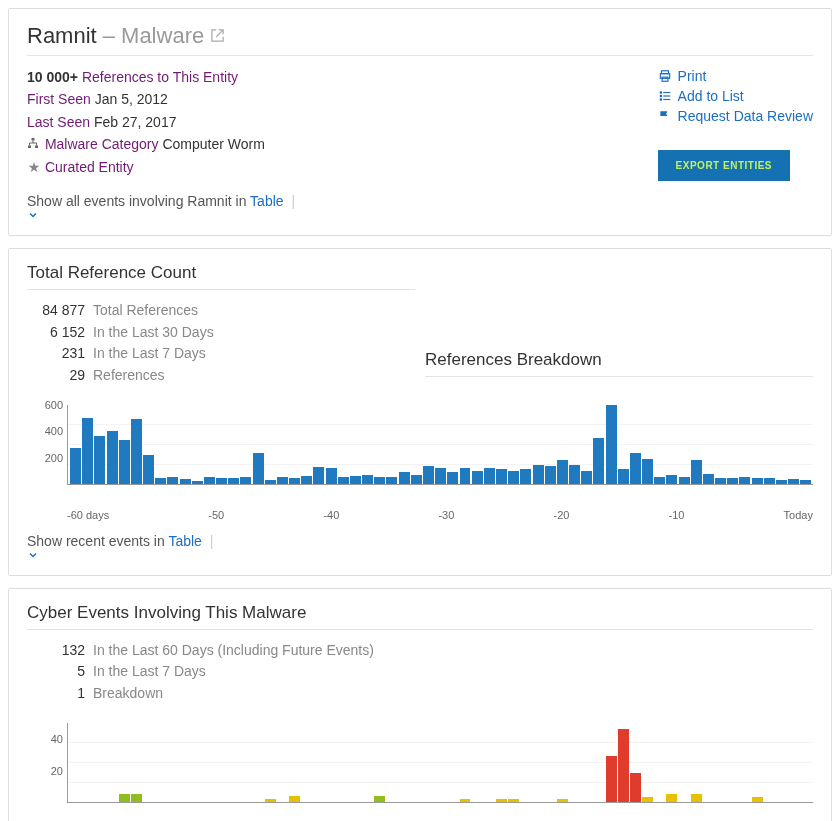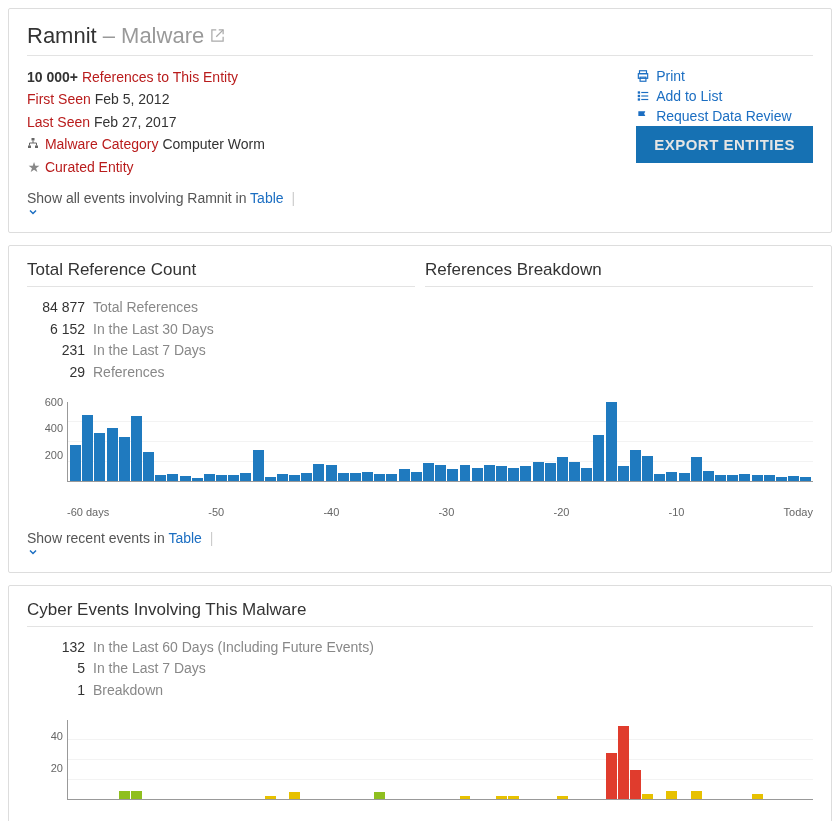--- a/index.html
+++ b/index.html
@@ -4,31 +4,31 @@
 <style>
   * { box-sizing: border-box; margin: 0; padding: 0; }
   body { font-family: "Helvetica Neue", Arial, sans-serif; color: #333; font-size: 14px; background: #fff; padding: 8px; width: 840px; }
   .panel { border: 1px solid #ddd; border-radius: 2px; padding: 14px 18px 14px 18px; margin-bottom: 12px; }
   .header-row { display: flex; align-items: baseline; border-bottom: 1px solid #e3e3e3; padding-bottom: 6px; margin-bottom: 10px; }
   .entity-name { font-size: 22px; font-weight: 400; color: #333; }
   .entity-type { font-size: 22px; font-weight: 300; color: #999; margin-left: 6px; }
   .ext-icon { margin-left: 6px; color: #aaa; }
   .top-body { display: flex; justify-content: space-between; }
   .meta-lines { line-height: 1.6; color: #333; }
-  .meta-lines .label { color: #b91c1c; }
+  .meta-lines .label { color: #701a75; }
   .meta-lines .icon { color:#888; width:14px; display:inline-block; text-align:center; }
   .actions { text-align: left; }
   .action-link { color:#1b6ec2; display:flex; align-items:center; gap:6px; padding:2px 0; cursor:pointer; }
   .action-link .ai { color:#1b6ec2; width:14px; text-align:center; }
-  .export-btn { background:#1671b3; color:#e5e5e5; font-weight:600; letter-spacing:.5px; border:none; padding:10px 18px; margin-top:0; cursor:pointer; font-size:15px; }
+  .export-btn { background:#1671b3; color:#bef264; font-weight:600; letter-spacing:.5px; border:none; padding:10px 18px; margin-top:24px; cursor:pointer; font-size:10px; }
   .show-line { margin-top:12px; color:#555; }
   .show-line a { color:#1b6ec2; cursor:pointer; }
   .divider { color:#ccc; margin:0 4px; }
   .chev { color:#1b6ec2; cursor:pointer; }
-  .two-col { display:flex; gap:10px; }
+  .two-col { display:flex; gap:10px;align-items:flex-end; }
   .col { flex:1; }
   .h3 { font-size:17px; font-weight:400; color:#333; border-bottom:1px solid #e3e3e3; padding-bottom:6px; margin-bottom:10px; }
   .stat-row { display:flex; align-items:baseline; line-height:1.55; }
   .stat-num { width:58px; text-align:right; color:#333; margin-right:8px; }
   .stat-lbl { color:#888; }
   
   .chart-wrap { margin-top:18px; }
   .chart { position:relative; height:100px; display:flex; }
   .yaxis { width:40px; position:relative; height:80px; }
   .ytick { position:absolute; right:4px; font-size:11px; color:#666; transform:translateY(50%); }
@@ -57,21 +57,21 @@
       <svg width="15" height="15" viewBox="0 0 24 24" fill="none" stroke="#aaa" stroke-width="2">
           <path d="M14 3h7v7"></path>
           <path d="M10 14L21 3"></path>
           <path d="M21 14v7H3V3h7"></path>
         </svg>
     </span>
   </div>
   <div class="top-body">
     <div class="meta-lines">
       <div><b>10 000+</b> <span class="label">References to This Entity</span></div>
-      <div><span class="label">First Seen</span> <span>Feb 5, 2012</span></div>
+      <div><span class="label">First Seen</span> <span>Jan 5, 2012</span></div>
       <div><span class="label">Last Seen</span> <span>Feb 27, 2017</span></div>
       <div>
         <span class="icon">
           <svg width="12" height="12" viewBox="0 0 24 24" fill="#666">
               <rect x="9" y="2" width="6" height="5"></rect>
               <rect x="2" y="17" width="6" height="5"></rect>
               <rect x="16" y="17" width="6" height="5"></rect>
               <path d="M12 7v5M5 17v-5h14v5" stroke="#666" stroke-width="2" fill="none"></path>
             </svg>
         </span>

